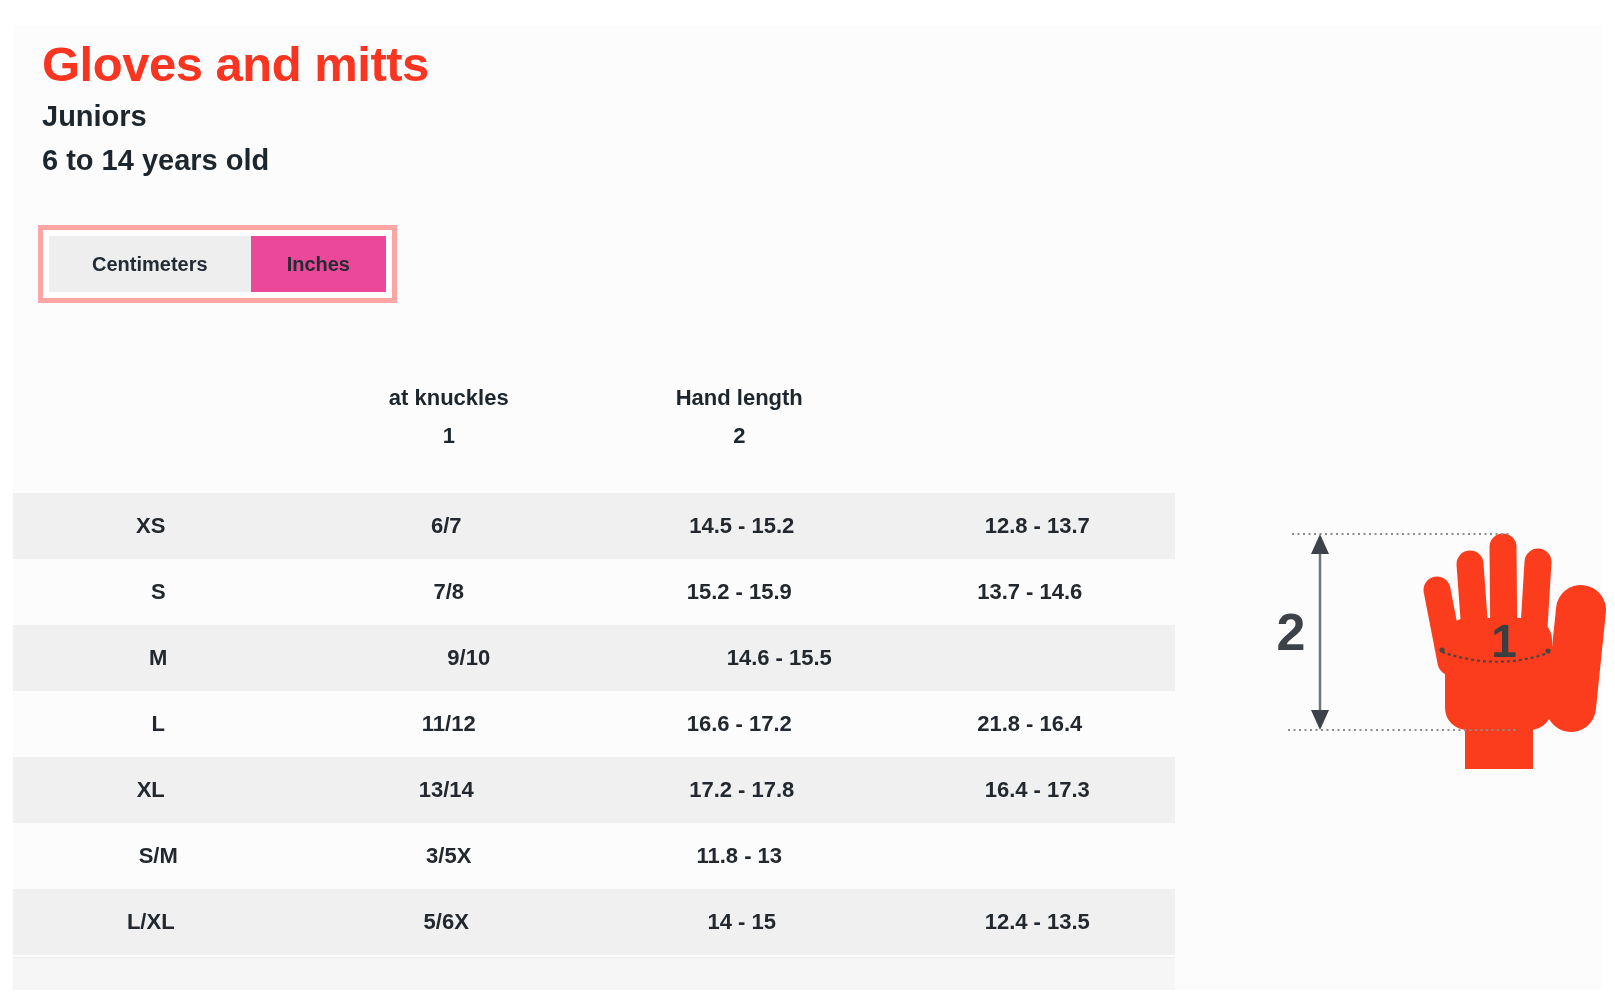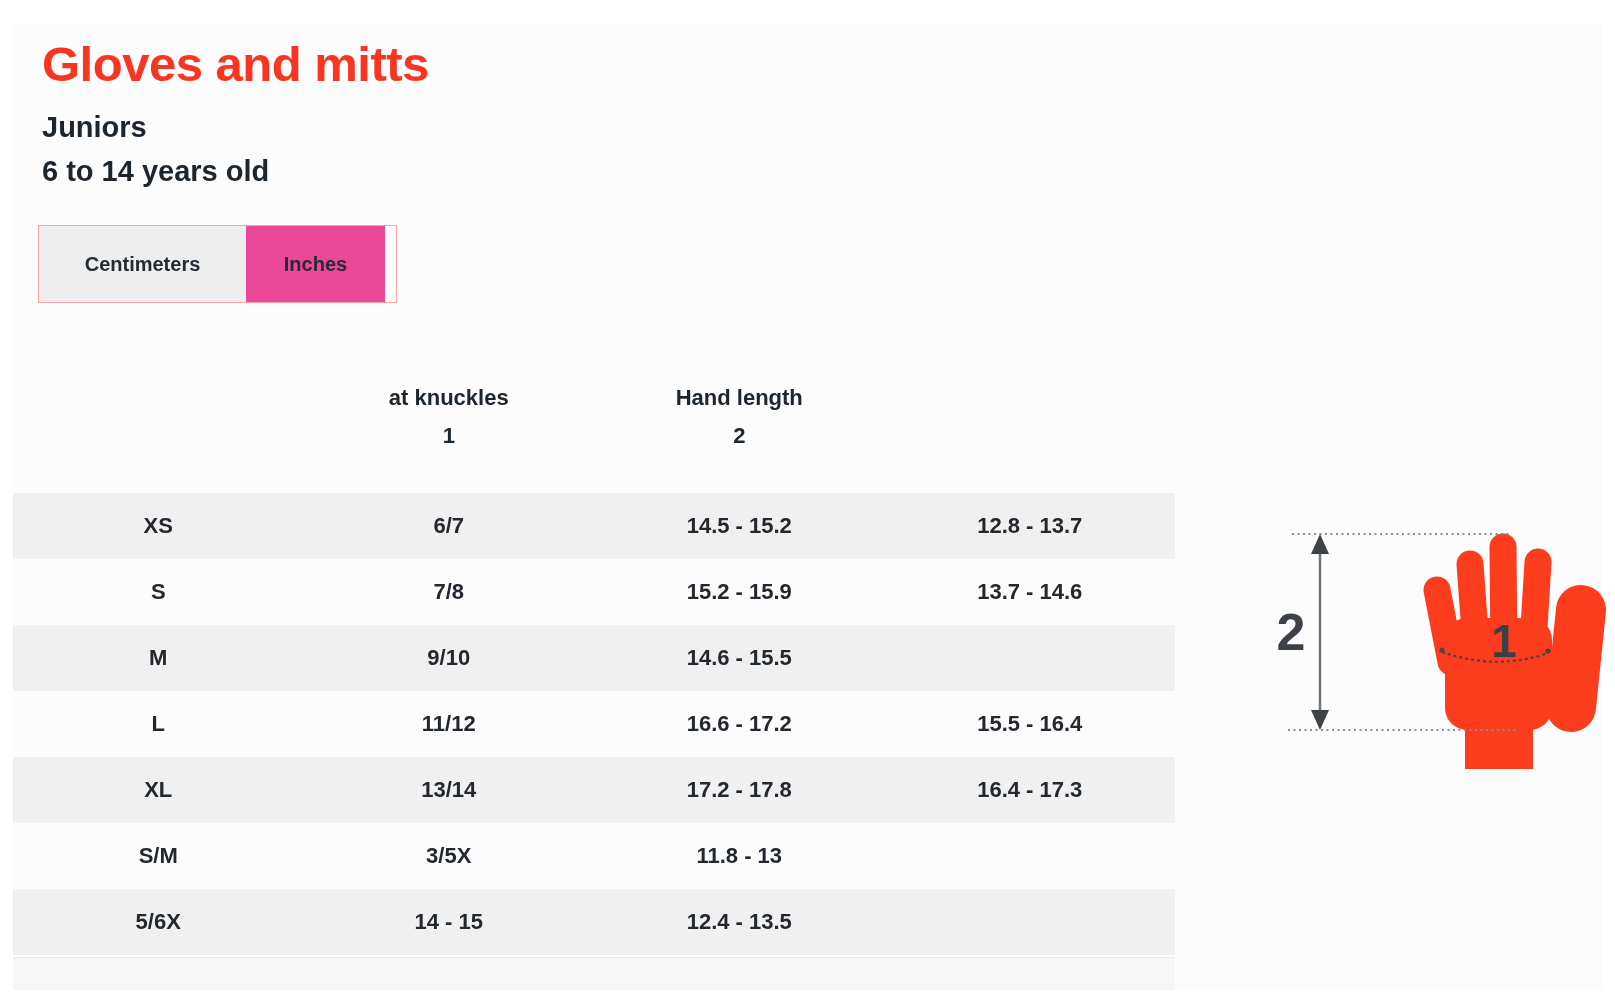--- a/index.html
+++ b/index.html
@@ -13,27 +13,27 @@
   }
   .panel { position: absolute; left: 13px; top: 25px; width: 1589px; height: 965px; background: #fcfcfc; }
 
   .title {
     position: absolute; left: 42px; top: 36px;
     font-size: 49px; font-weight: bold; letter-spacing: -0.5px;
     color: #f93420;
   }
   .subtitle {
     position: absolute; left: 42px; top: 94px;
-    font-size: 29px; font-weight: bold; line-height: 44px; color: #1d252d; margin-top: 11px;
+    font-size: 29px; font-weight: bold; line-height: 44px; color: #1d252d;
   }
 
   .tabs {
     position: absolute; left: 38px; top: 225px; width: 359px; height: 78px;
-    background: #ffffff; border: 1px solid #fca5a5;
-    display: flex; padding: 0;
+    background: #ffffff; border: 5px solid #fca5a5;
+    display: flex; padding: 6px;
   }
   .tab {
     display: flex; align-items: center; justify-content: center;
     font-size: 20px; font-weight: bold; color: #232b34; cursor: pointer;
   }
   .tab.cm { width: 207px; background: #eeeeee; }
   .tab.in { width: 139px; background: #ec4899; }
 
   .thead {
     position: absolute; left: 13px; top: 340px; width: 1162px; height: 153px;
@@ -41,21 +41,21 @@
   }
   .thead .cell {
     width: 25%; display: flex; flex-direction: column;
     align-items: center; justify-content: center; text-align: center;
     font-size: 22px; font-weight: bold; line-height: 38px; color: #1d252d;
   }
 
   .trow {
     position: absolute; left: 13px; width: 1162px; height: 66px; display: flex;
   }
-  .trow.alt { background: #f0f0f0; }
+  .trow.alt { background: #f0f0f0; gap: 20px; }
   .trow .cell {
     width: 25%; display: flex; align-items: center; justify-content: center;
     font-size: 22px; font-weight: bold; color: #22282e;
   }
   .partial-row {
     position: absolute; left: 13px; top: 957px; width: 1162px; height: 33px;
     background: #f6f6f6; border-top: 1px solid #ececec;
   }
 
   .diagram { position: absolute; left: 1240px; top: 500px; width: 370px; height: 415px; }
@@ -103,34 +103,35 @@
 </div>
 <div class="trow alt" style="top:625px">
   <div class="cell">M</div>
   <div class="cell">9/10</div>
   <div class="cell">14.6 - 15.5</div>
 </div>
 <div class="trow" style="top:691px">
   <div class="cell">L</div>
   <div class="cell">11/12</div>
   <div class="cell">16.6 - 17.2</div>
-  <div class="cell">15.5 - 16.4</div>
+  <div class="cell">21.8 - 16.4</div>
 </div>
 <div class="trow alt" style="top:757px">
   <div class="cell">XL</div>
   <div class="cell">13/14</div>
   <div class="cell">17.2 - 17.8</div>
   <div class="cell">16.4 - 17.3</div>
 </div>
 <div class="trow" style="top:823px">
   <div class="cell">S/M</div>
   <div class="cell">3/5X</div>
   <div class="cell">11.8 - 13</div>
 </div>
 <div class="trow alt" style="top:889px">
+  <div class="cell">L/XL</div>
   <div class="cell">5/6X</div>
   <div class="cell">14 - 15</div>
   <div class="cell">12.4 - 13.5</div>
 </div>
 <div class="partial-row"></div>
 
 <svg class="diagram" viewBox="0 0 370 415" xmlns="http://www.w3.org/2000/svg">
 
   <g fill="#fb3d1d" stroke="none">
     <rect x="205" y="118" width="107" height="112" rx="22"></rect>

